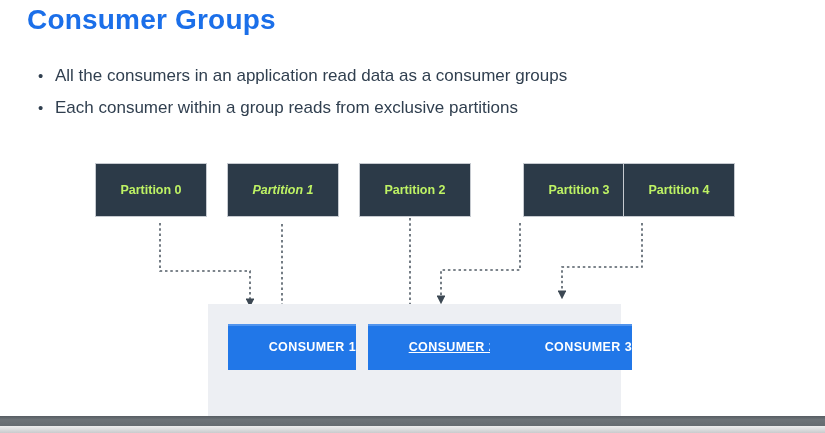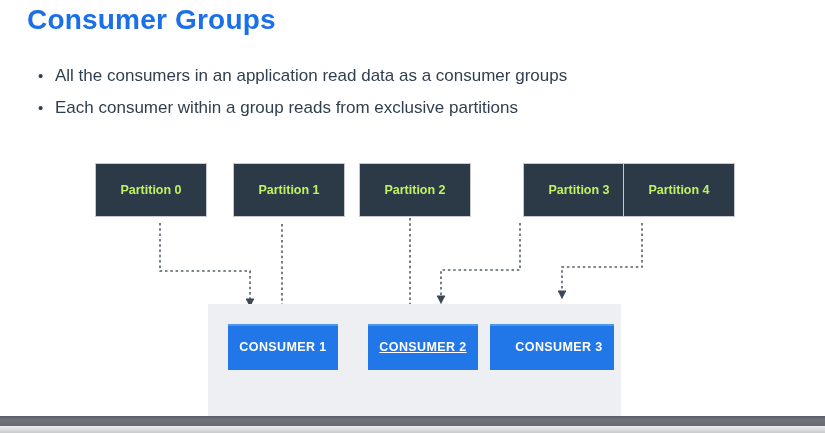--- a/index.html
+++ b/index.html
@@ -50,21 +50,21 @@
     background: var(--partition, #2c3a48);
     border: 1px solid #c6cad0;
     display: flex;
     align-items: center;
     justify-content: center;
     color: #bef264;
     font-size: 12.5px;
     font-weight: bold;
   }
   .p0 { left: 95px; }
-  .p1 { left: 233px; }
+  .p1 { left: 227px; font-style: italic; }
   .p2 { left: 359px; }
   .p3 { left: 491px; margin-left: 32px; }
   .p4 { left: 623px; }
 
   .arrows {
     position: absolute;
     left: 0; top: 0;
     width: 825px; height: 433px;
     pointer-events: none;
   }
@@ -78,27 +78,27 @@
     position: absolute;
     left: 208px;
     top: 304px;
     width: 413px;
     height: 112px;
     background: var(--container, #edeff3);
   }
   .consumer {
     position: absolute;
     top: 20px;
-    width: 110px;
+    width: 128px;
     height: 46px;
     background: var(--consumer, #2177e8);
     box-shadow: inset 0 2px 0 rgba(255,255,255,0.22);
     display: flex;
     align-items: center;
-    justify-content: center;
+    justify-content: flex-end;
     color: #ffffff;
     font-size: 12.5px;
     font-weight: bold;
     letter-spacing: 0.4px;
   }
   .c1 { left: 20px; }
   .c2 { left: 160px; text-decoration: underline; }
   .c3 { left: 282px; padding-left: 14px; }
   .group-label {
     position: absolute;

